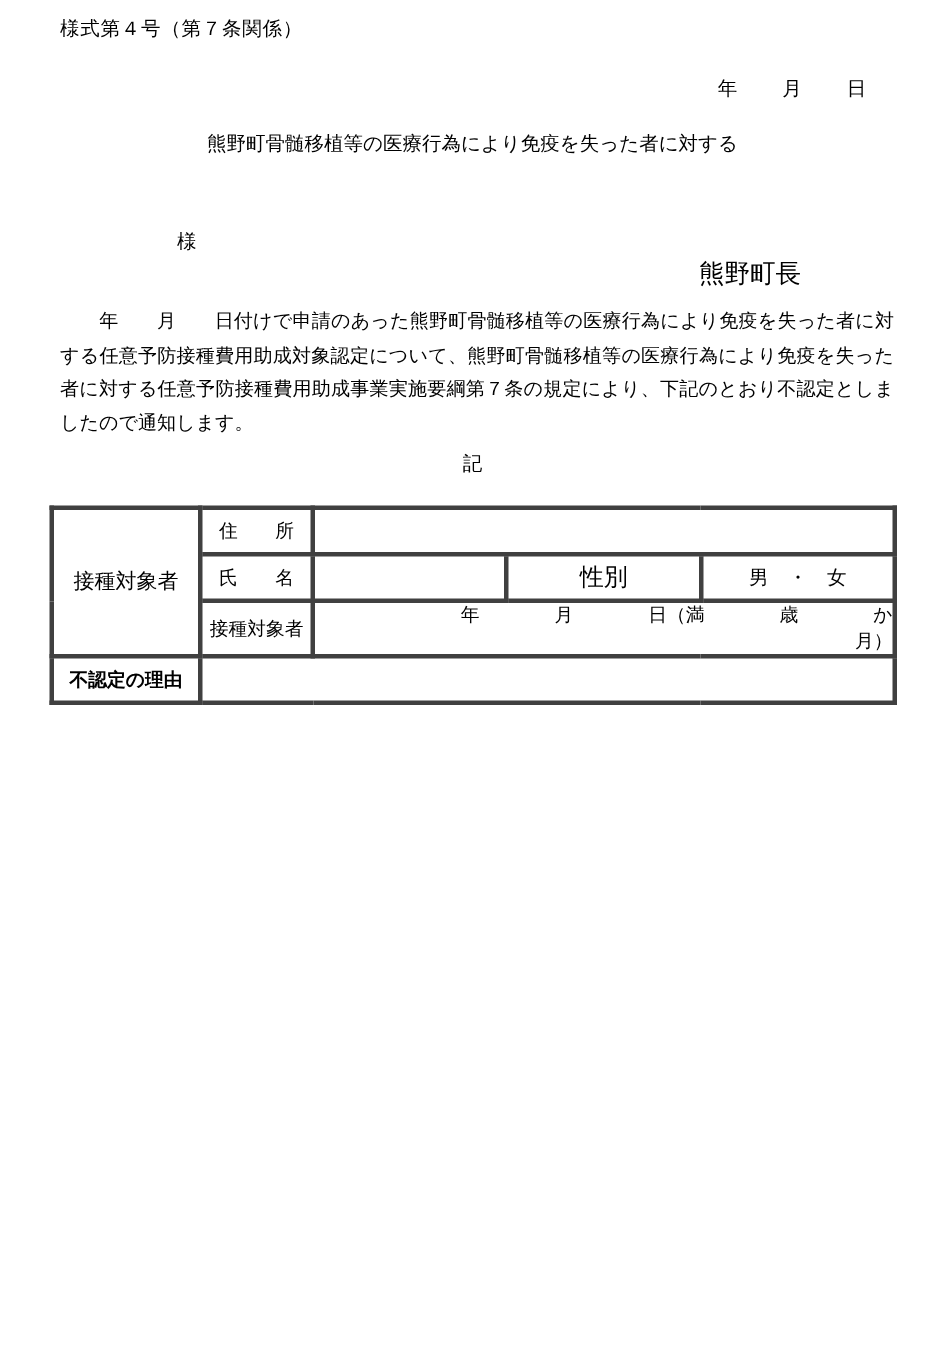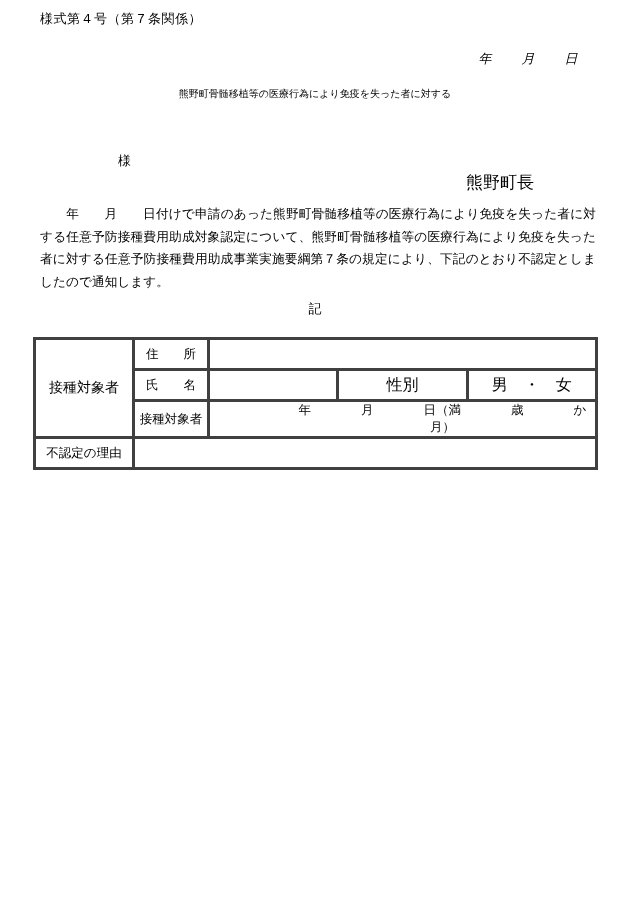--- a/index.html
+++ b/index.html
@@ -29,31 +29,30 @@
     top: 10px;
     font-size: 13px;
     letter-spacing: 0.5px;
   }
   .date-line {
     position: absolute;
     right: 52px;
     top: 50px;
     font-size: 13px;
     letter-spacing: 0.5px;
-    font-style: italic;
   }
   .date-line span { display: inline-block; }
   .gap-sm { width: 22px; display: inline-block; }
   .title-block {
     position: absolute;
     left: 0;
     right: 0;
     top: 86px;
     text-align: center;
-    font-size: 10px;
+    font-size: 13px;
     line-height: 1.55;
   }
   .addressee {
     position: absolute;
     left: 118px;
     top: 152px;
     font-size: 13px;
   }
   .issuer {
     position: absolute;
@@ -107,31 +106,32 @@
   td.value-cell {
     text-align: left;
     padding-left: 8px;
   }
   td.sex-label {
     width: 44px;
     font-size: 16px;
   }
   td.sex-value {
     width: 72px;
-    font-size: 16px;
+    font-size: 13px;
   }
   td.reason-label {
     height: 240px;
     vertical-align: middle;
+    font-weight: bold;
   }
   td.reason-value {
     height: 240px;
   }
   .dob-row-inner {
-    text-align: center;
+    text-align: right;
     padding-left: 80px;
   }
 </style>
 </head>
 <body>
 
 <div class="page">
 
   <div class="form-no">様式第４号（第７条関係）</div>
 

